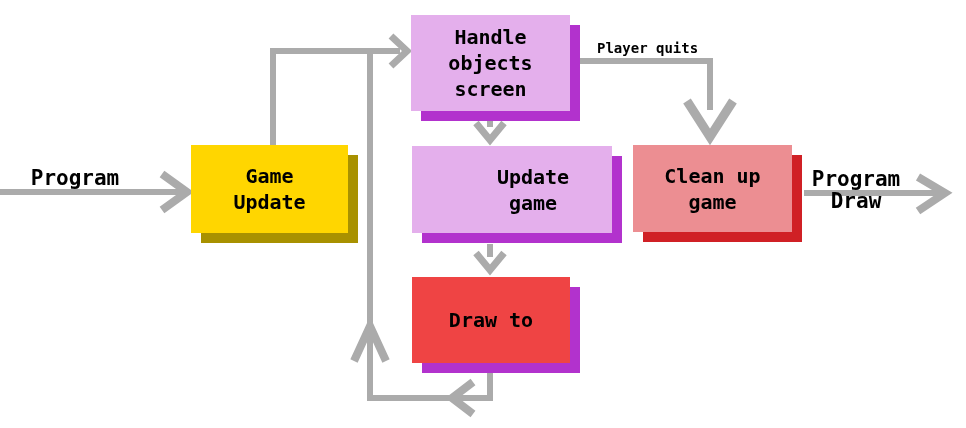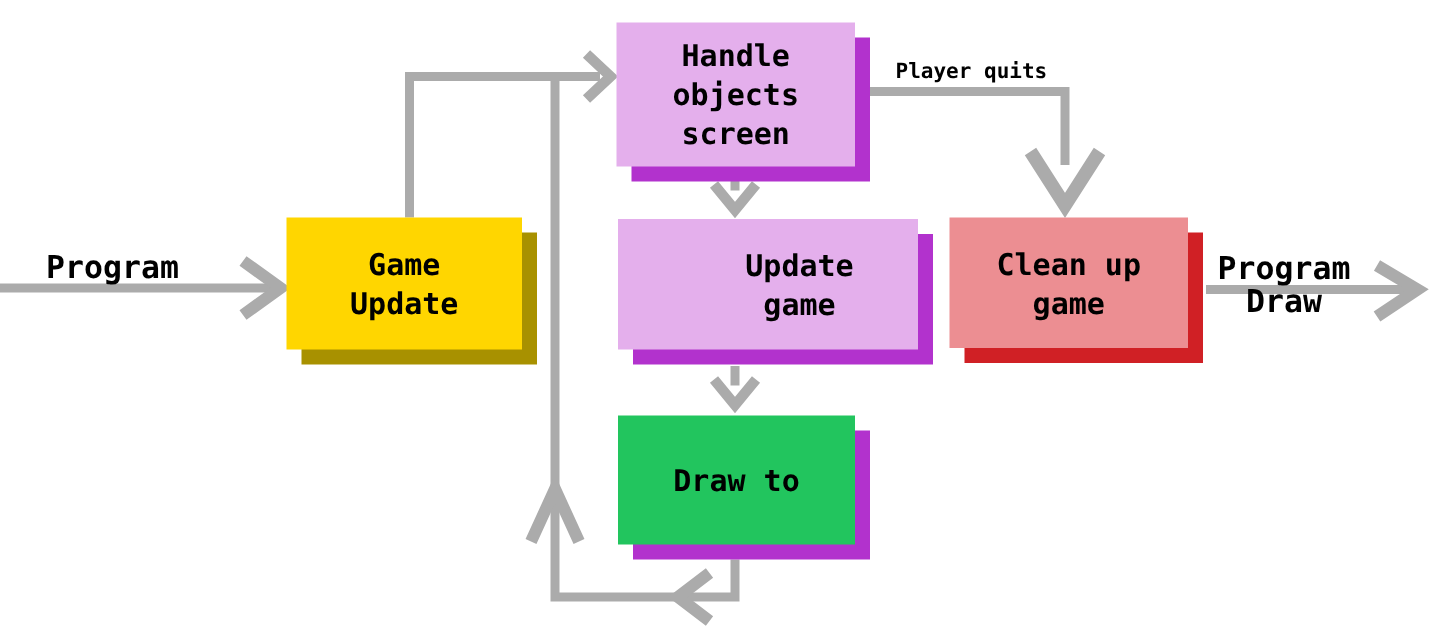--- a/index.html
+++ b/index.html
@@ -99,21 +99,21 @@
     <div>Handle</div>
     <div>objects</div>
     <div>screen</div>
   </div>
 
   <div class="box" id="box-update" style="background: rgb(228, 175, 236); box-shadow: rgb(178, 50, 205) 10px 10px 0px; padding-left: 42px;">
     <div>Update</div>
     <div>game</div>
   </div>
 
-  <div class="box" id="box-draw" style="background: #22c55e; box-shadow: rgb(178, 50, 205) 10px 10px 0px;">
+  <div class="box" id="box-draw" style="background: #ef4444; box-shadow: rgb(178, 50, 205) 10px 10px 0px;">
     <div>Draw to</div>
   </div>
 
   <div class="box" id="box-clean" style="background: rgb(236, 142, 146); box-shadow: rgb(208, 32, 37) 10px 10px 0px;">
     <div>Clean up</div>
     <div>game</div>
   </div>
 
   <div class="edge-label" id="label-begins">
     <div>Program</div>

